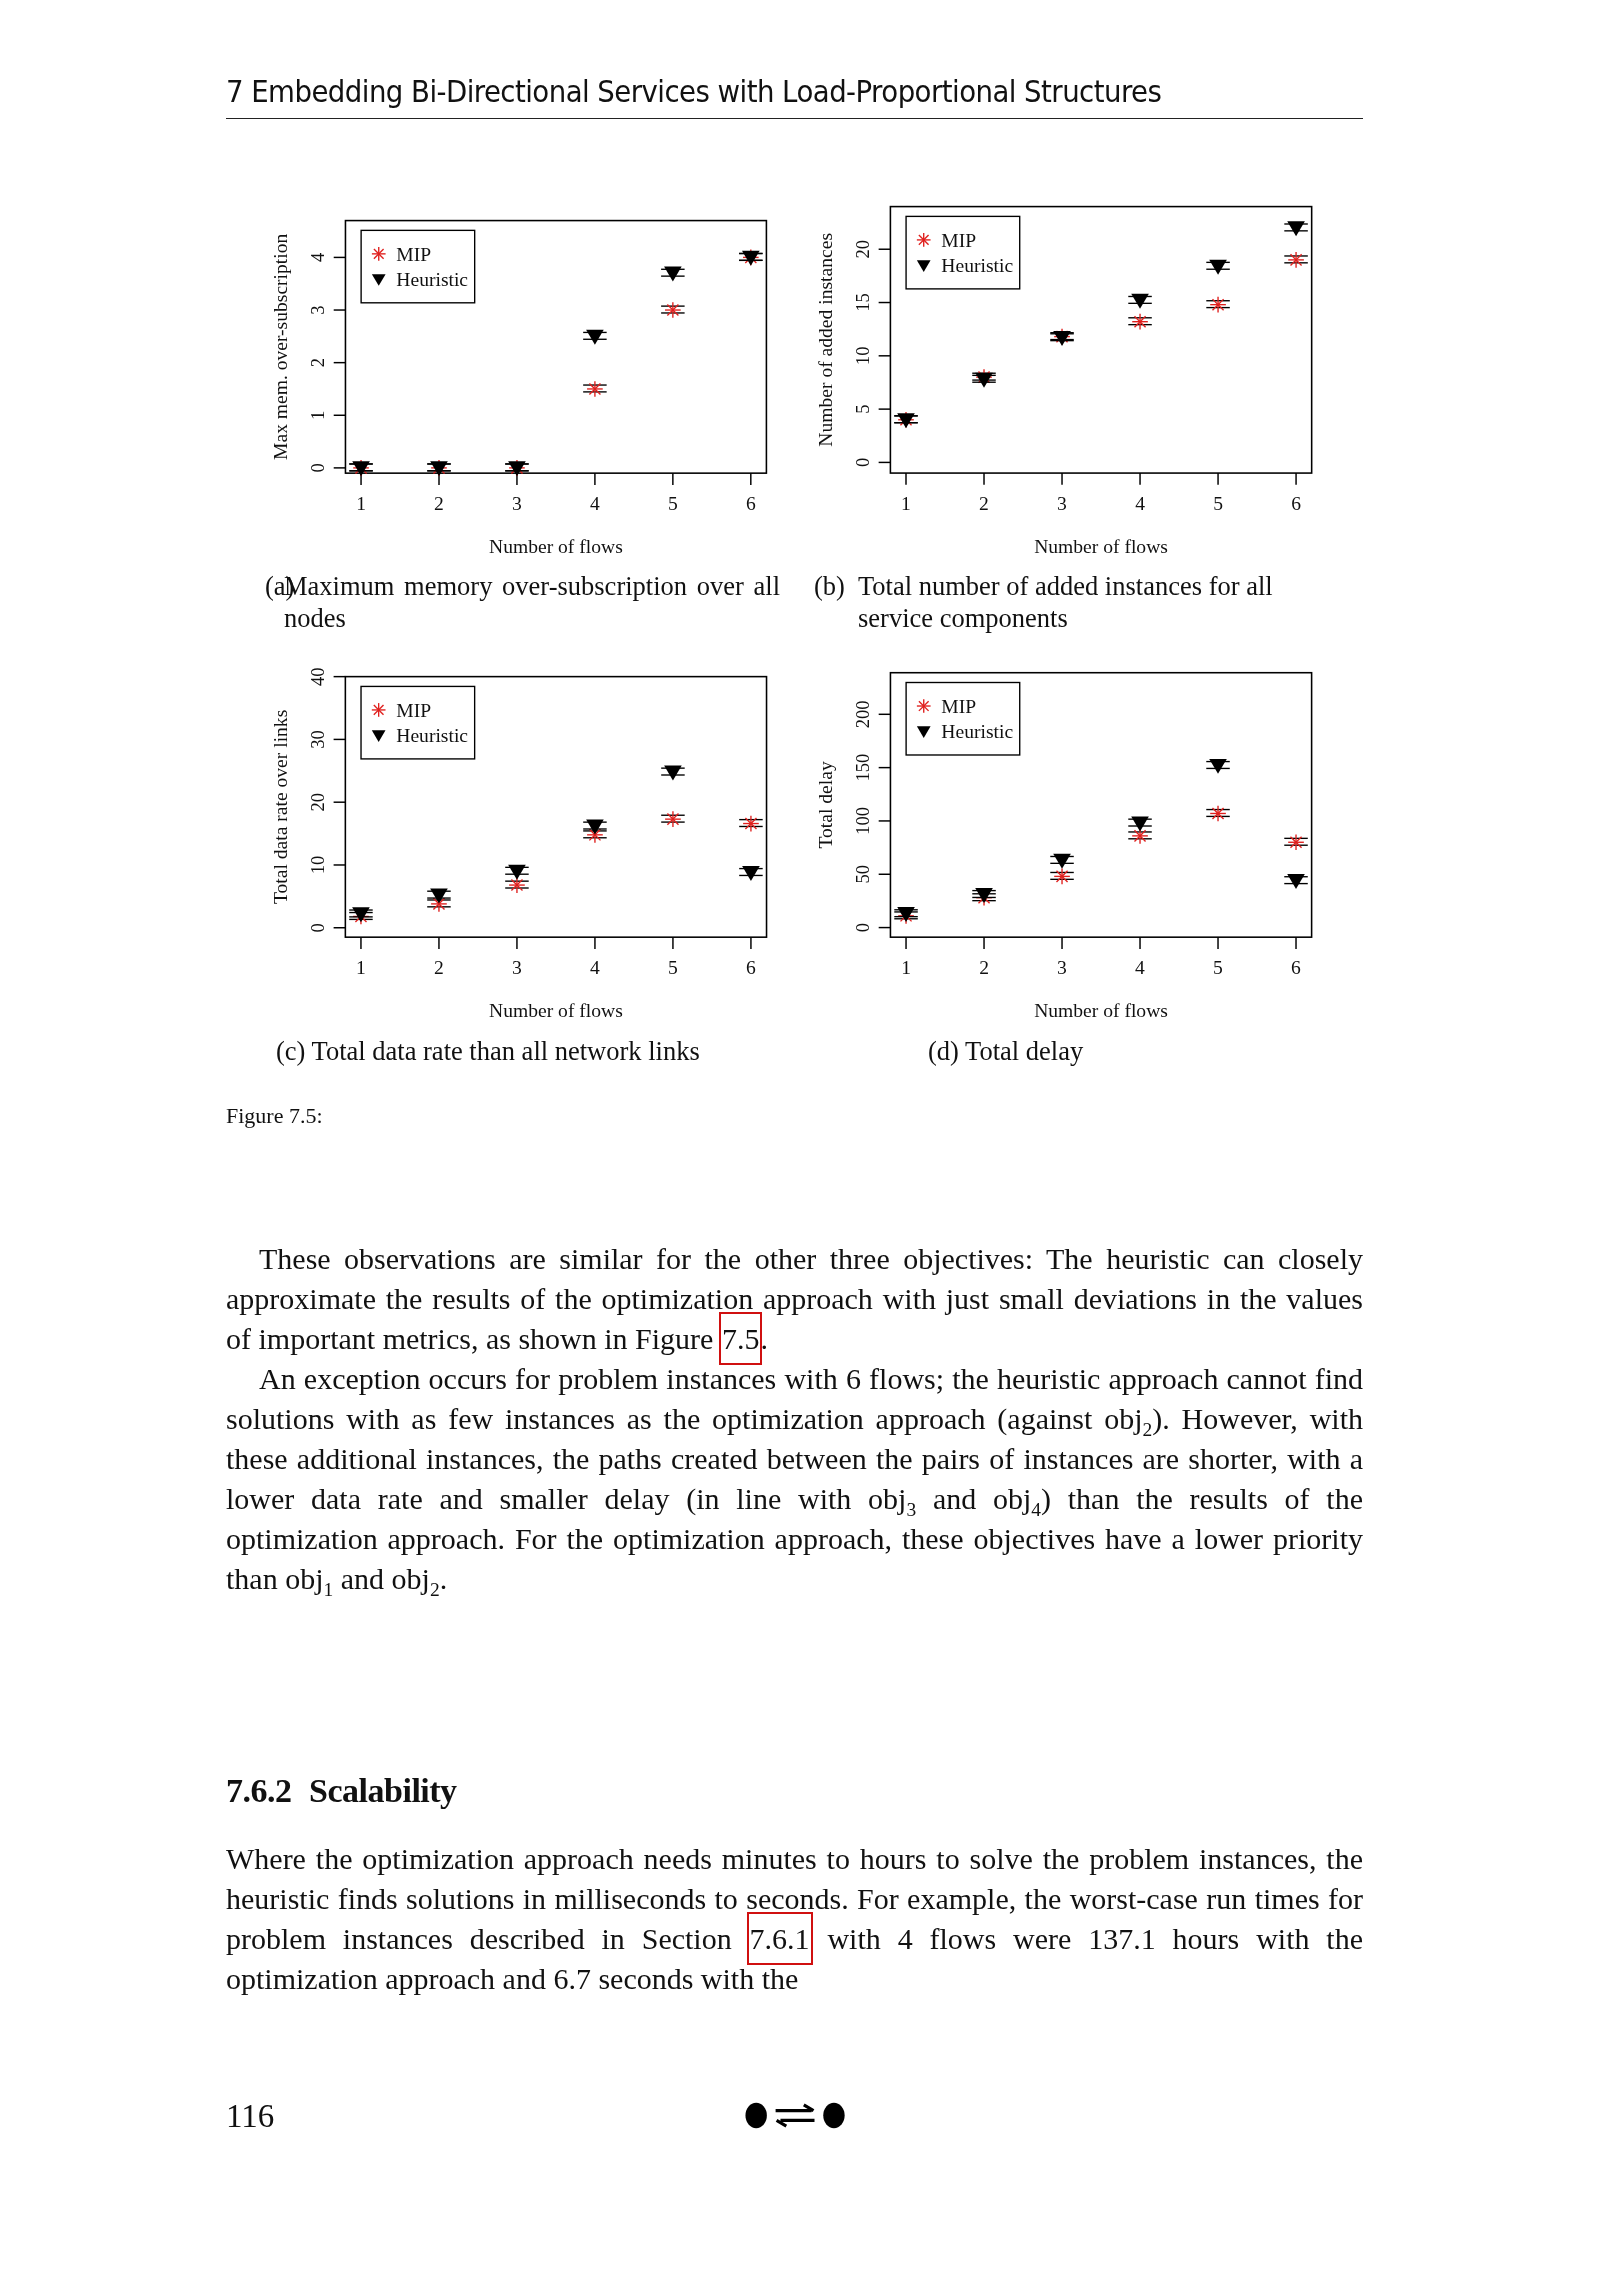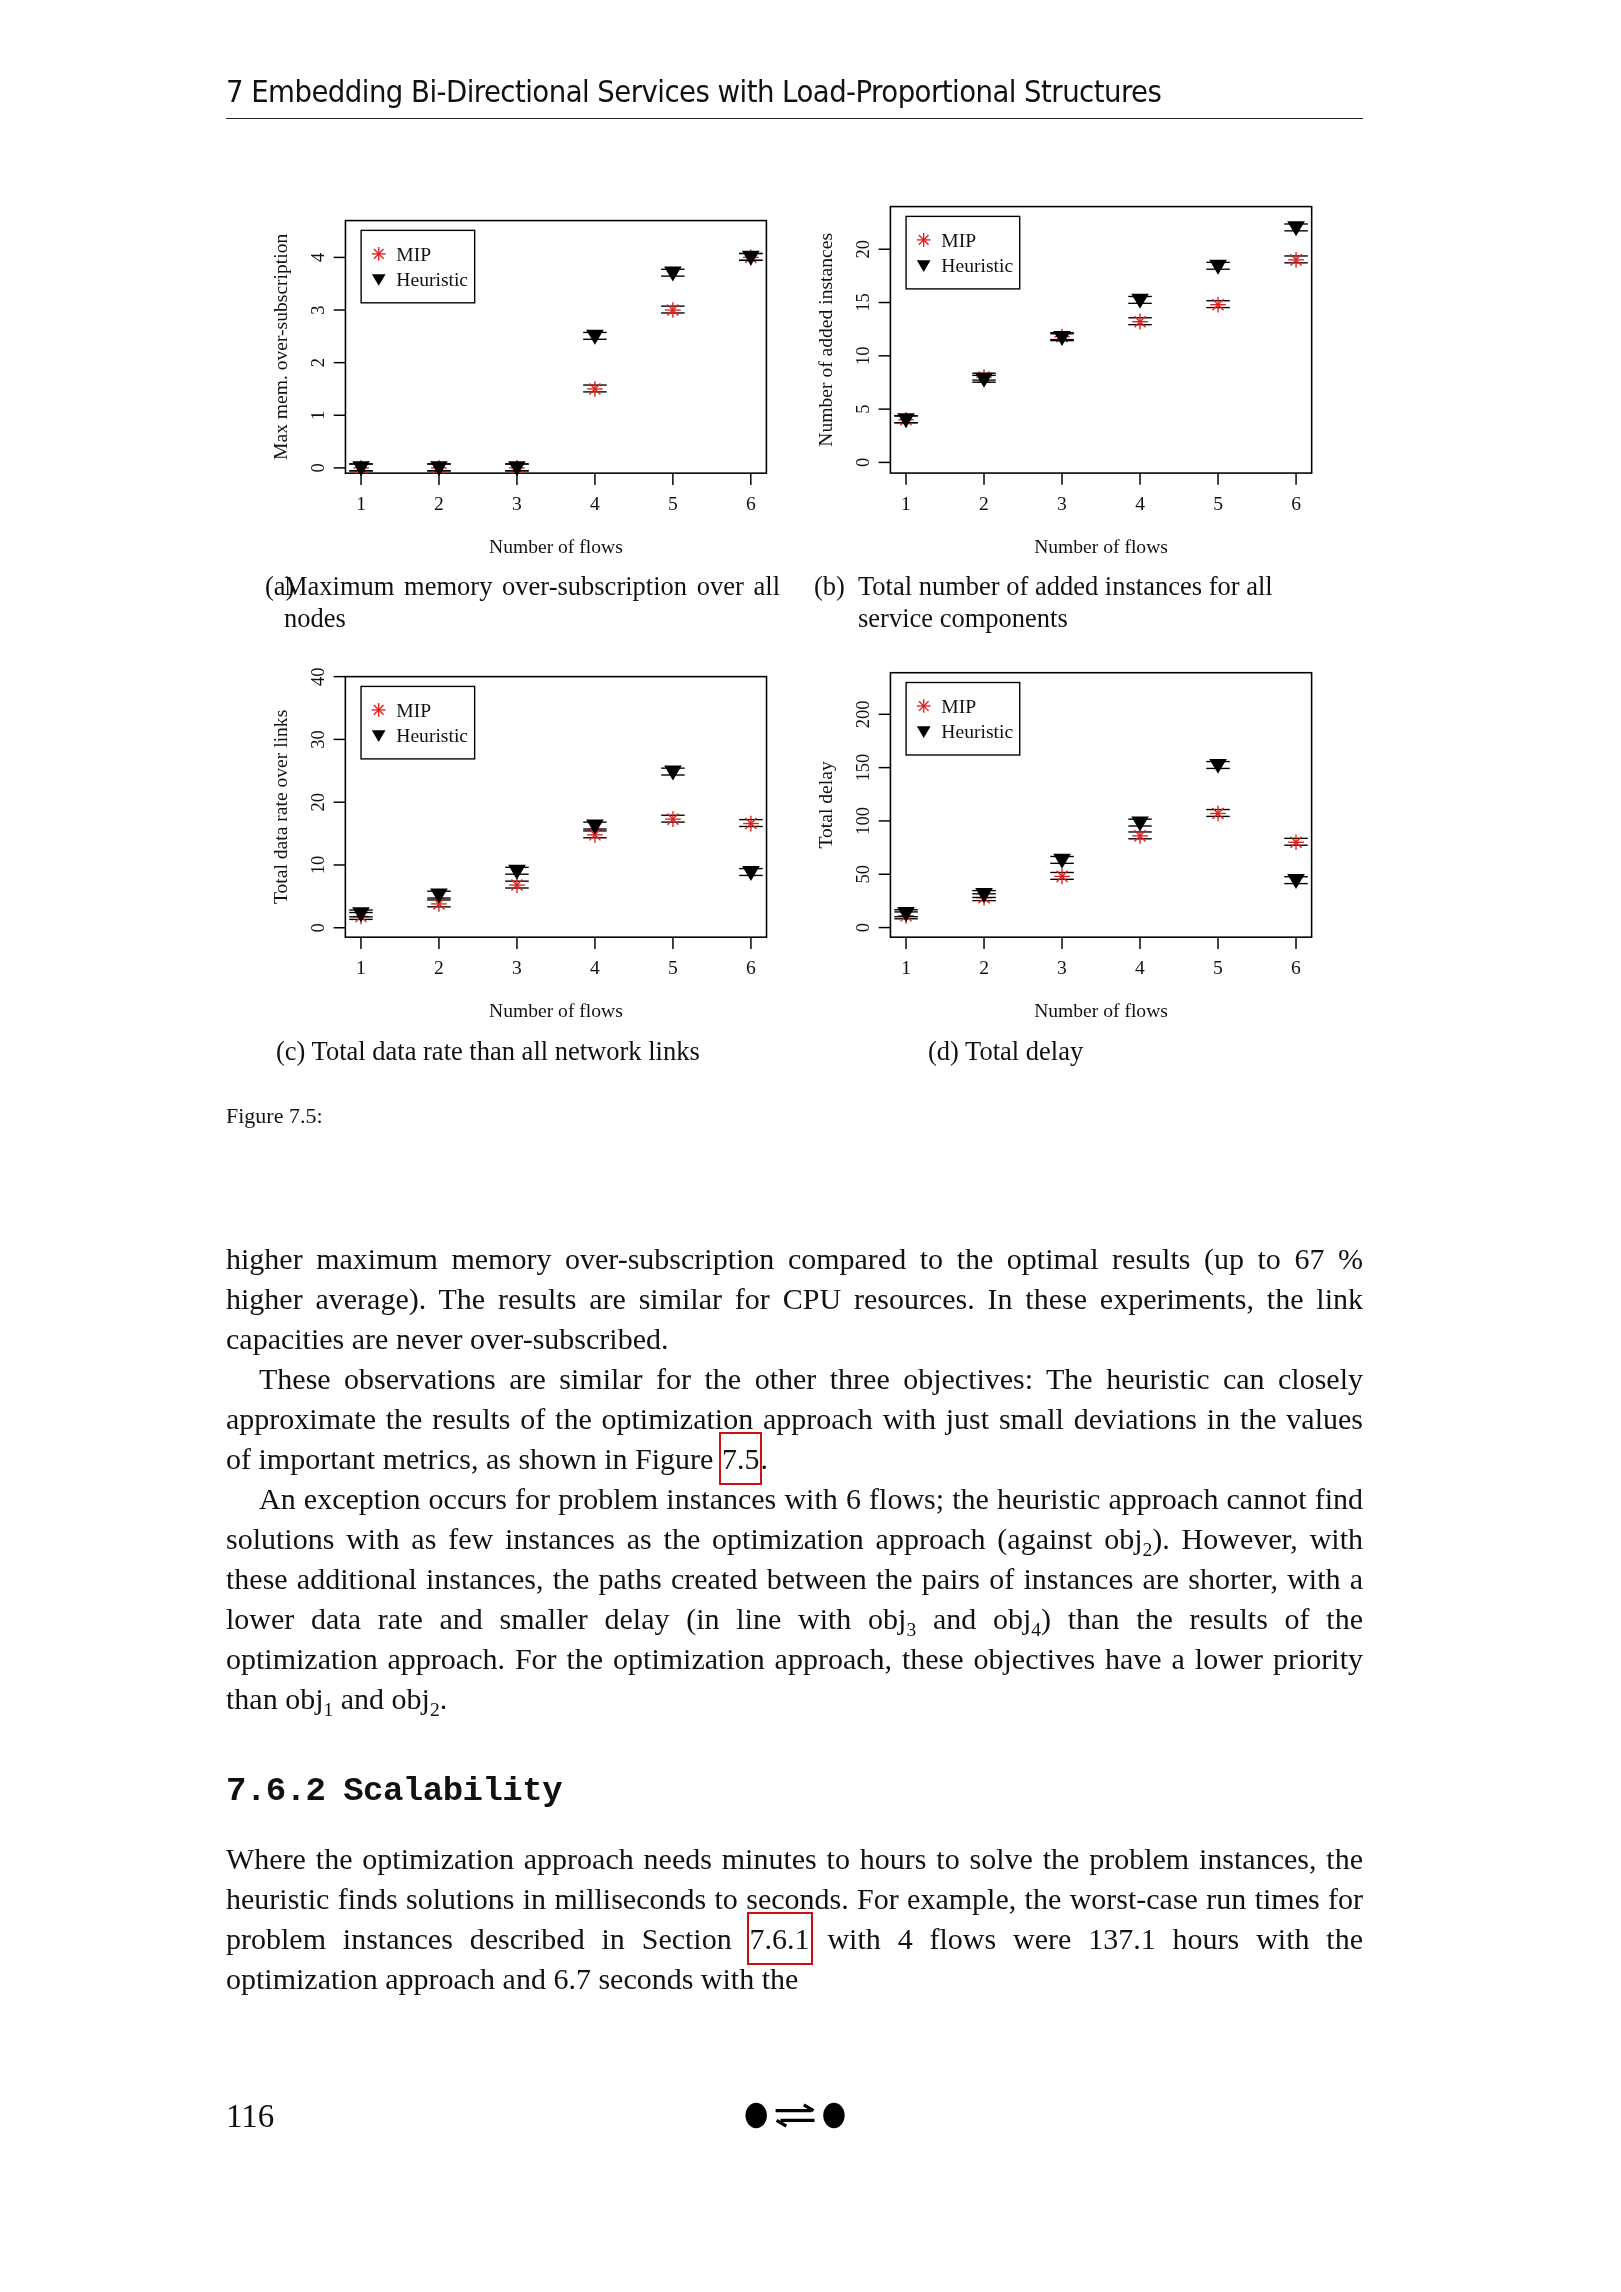--- a/index.html
+++ b/index.html
@@ -12,21 +12,21 @@
   .chart-svg { position: absolute; overflow: visible; }
   .chart-svg text { font-family: "Liberation Serif", serif; fill: #111; }
   .subcap { font-size: 26.5px; line-height: 32px; }
   .figcap { left: 226px; top: 1096px; width: 1137px; font-size: 22px; line-height: 39px; }
   .figcap .lbl { position: absolute; left: 0; top: 0; white-space: nowrap; }
   .figcap .txt { margin-left: 162px; display: block; }
   .para { left: 226px; width: 1137px; font-size: 30px; line-height: 40px; text-align: justify; }
   .para p { margin: 0; }
   .para p.indent { text-indent: 33px; }
   .ref { outline: 2px solid #d01010; outline-offset: 0px; padding: 8px 1px; cursor: pointer; }
-  .section-head { left: 226px; top: 1772px; font-family: Liberation Mono, monospace; font-weight: bold;
+  .section-head { left: 226px; top: 1772px; font-family: Liberation Serif, serif; font-weight: bold;
                   font-size: 34px; letter-spacing: -0.5px; white-space: nowrap; }
   .section-head .num { margin-right: 17.6px; }
   sub { font-size: 65%; vertical-align: -0.35em; line-height: 0; }
   .footer-page { left: 226px; top: 2098px; font-size: 33px; }
   .footer-logo { left: 743px; top: 2098px; width: 108px; height: 35px; }
 </style>
 </head>
 <body>
 
 <div class="abs running-head">7  Embedding Bi-Directional Services with Load-Proportional Structures</div>
@@ -444,21 +444,20 @@
 <div class="abs subcap" style="left:928px;top:1035px;white-space:nowrap;">
   <span>(d)</span>
   <span>Total delay</span>
 </div>
 
 <div class="abs figcap">
   <span class="lbl">Figure 7.5:</span>
 </div>
 
 <div class="abs para" style="top:1239px;">
-  <p>higher maximum memory over-subscription compared to the optimal results (up to 67 % higher average).  The results are similar for CPU resources.  In these experiments, the link capacities are never over-subscribed.</p>
   <p class="indent"><span>These observations are similar for the other three objectives: The heuristic can closely approximate the results of the optimization approach with just small deviations in the values of important metrics, as shown in Figure </span><span class="ref">7.5</span><span>.</span></p>
   <p class="indent"><span>An exception occurs for problem instances with 6 flows; the heuristic approach cannot find solutions with as few instances as the optimization approach (against obj</span><sub>2</sub><span>).  However, with these additional instances, the paths created between the pairs of instances are shorter, with a lower data rate and smaller delay (in line with obj</span><sub>3</sub><span> and obj</span><sub>4</sub><span>) than the results of the optimization approach.  For the optimization approach, these objectives have a lower priority than obj</span><sub>1</sub><span> and obj</span><sub>2</sub><span>.</span></p>
 </div>
 
 <div class="abs section-head">
   <span class="num">7.6.2</span><span>Scalability</span>
 </div>
 
 <div class="abs para" style="top:1839px;">
   <p><span>Where the optimization approach needs minutes to hours to solve the problem instances, the heuristic finds solutions in milliseconds to seconds.  For example, the worst-case run times for problem instances described in Section </span><span class="ref">7.6.1</span><span> with 4 flows were 137.1 hours with the optimization approach and 6.7 seconds with the</span></p>

